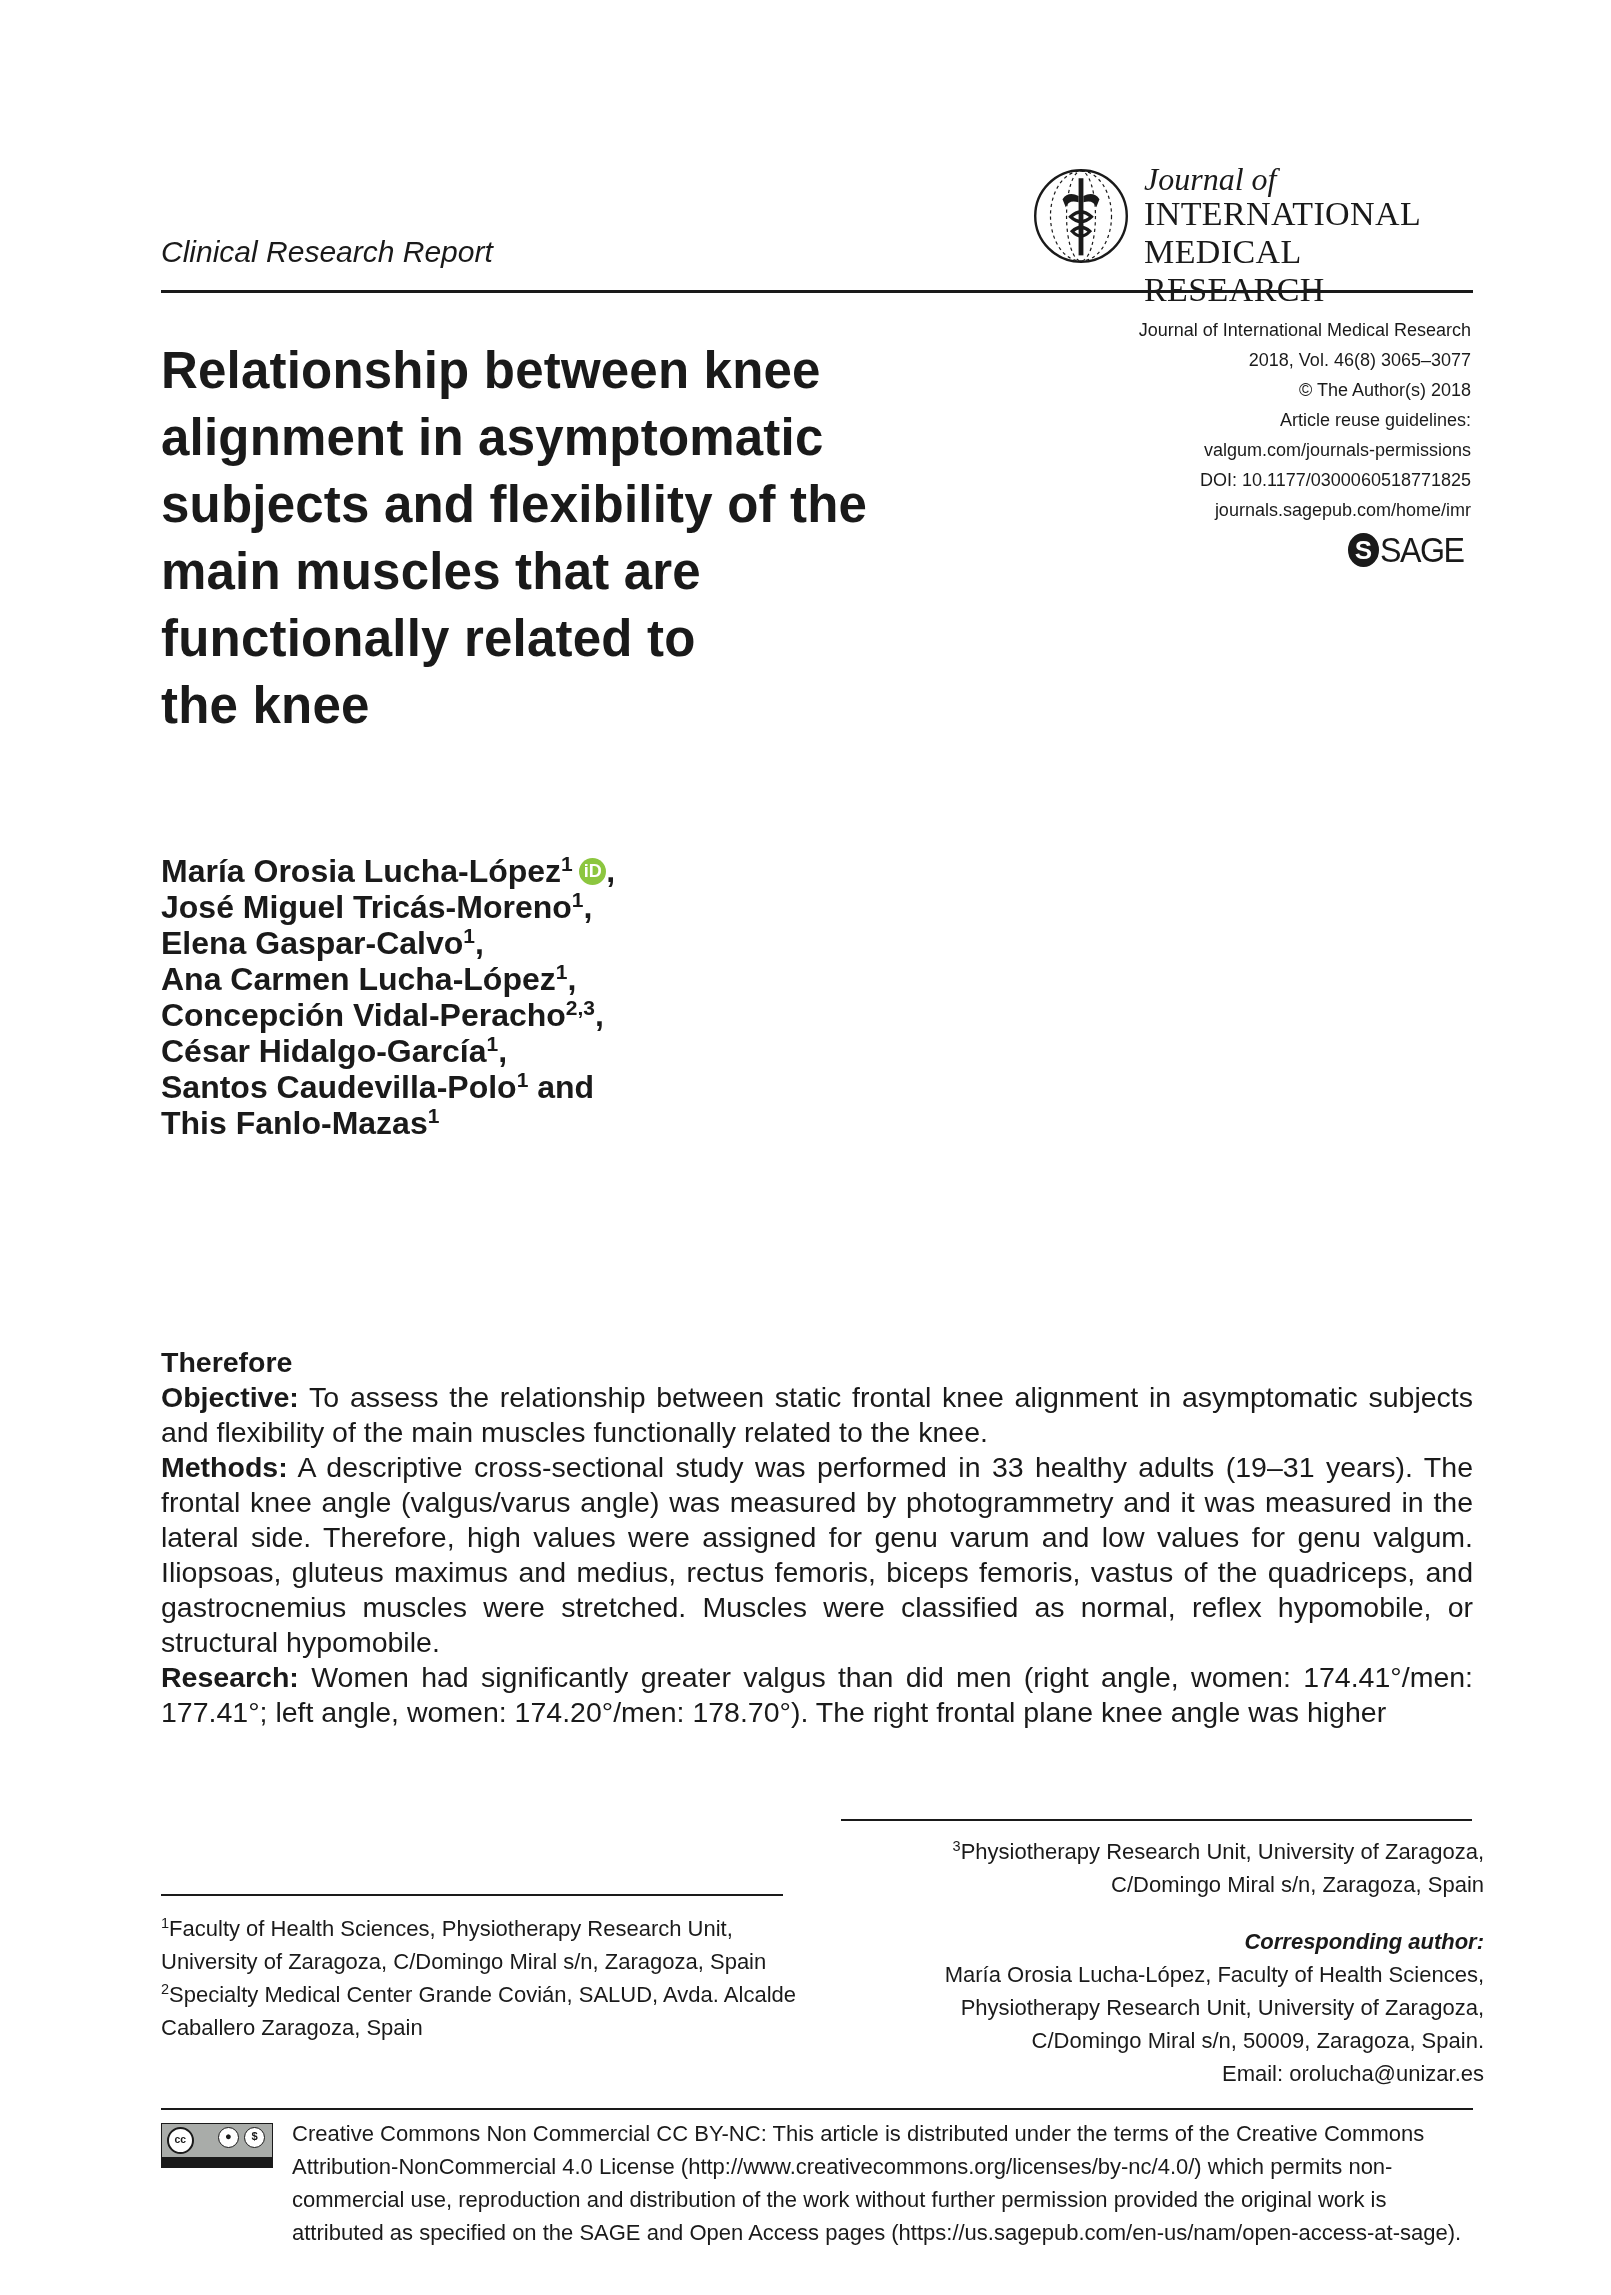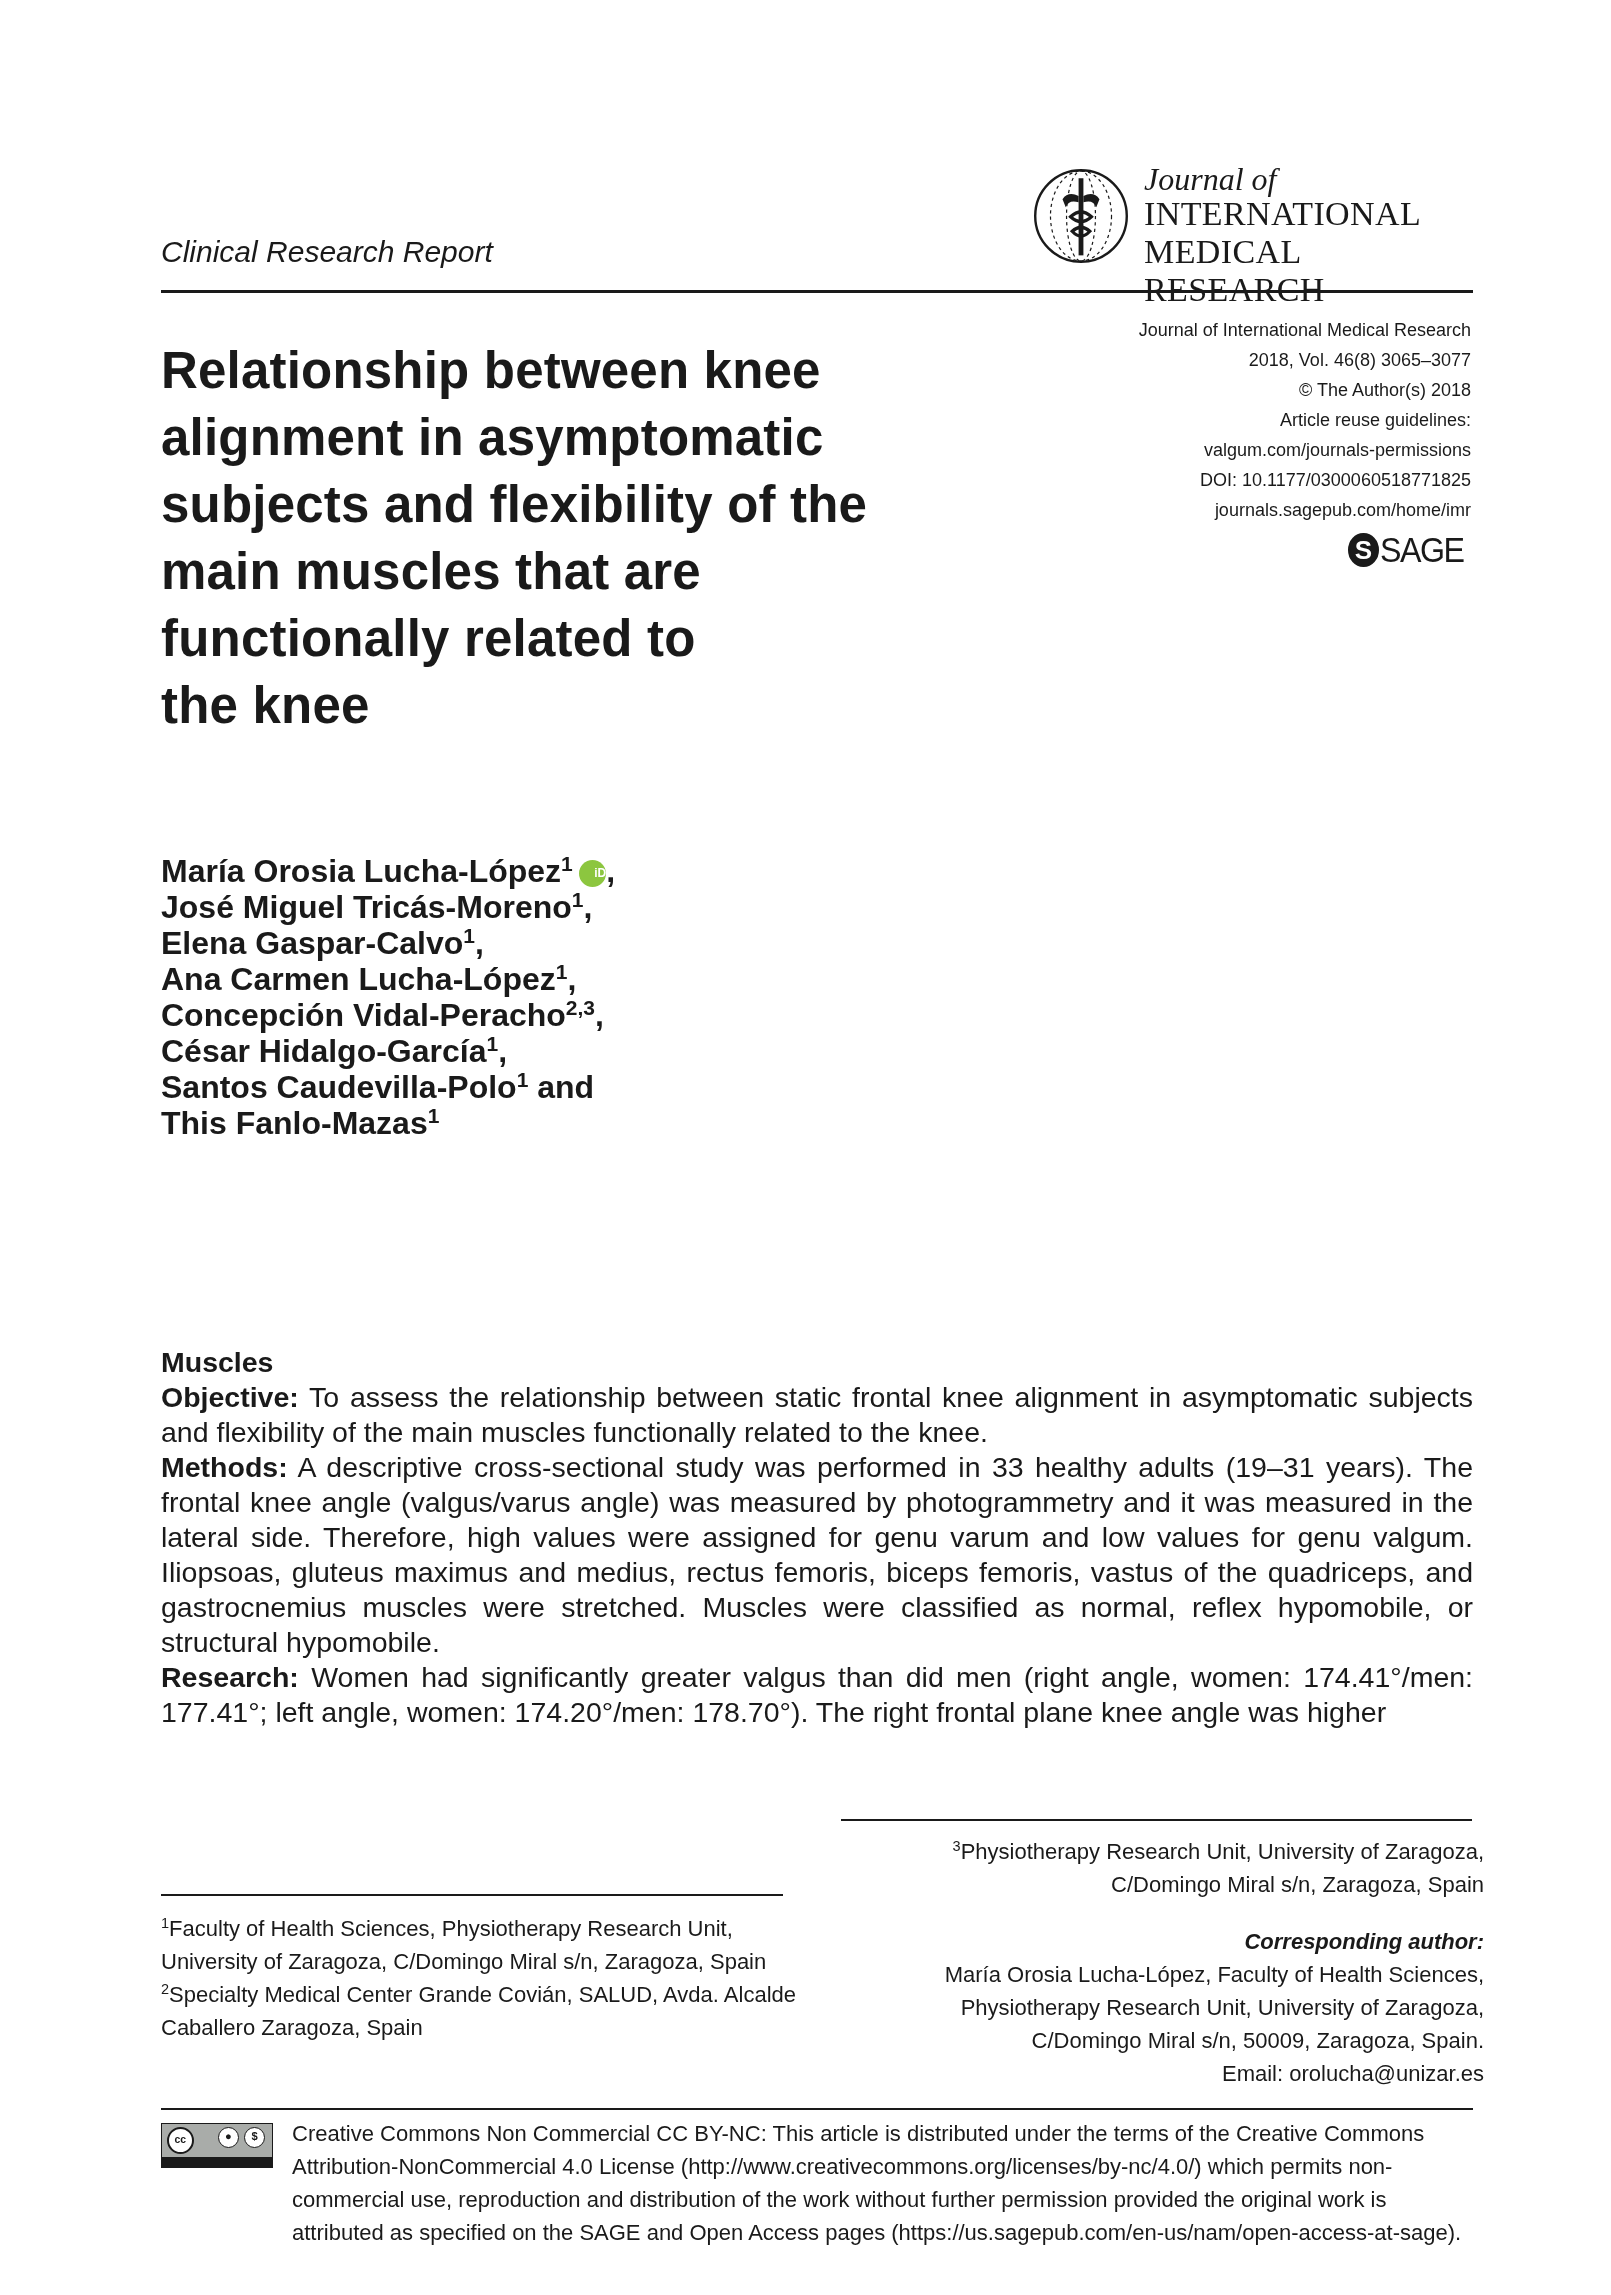--- a/index.html
+++ b/index.html
@@ -13,21 +13,21 @@
   .logo-text-1 { left:112px; top:0; font-family:"Liberation Serif","DejaVu Serif",serif; font-style:italic; font-size:32px; }
   .logo-text-2 { left:112px; top:34px; font-family:"Liberation Serif","DejaVu Serif",serif; font-size:34px; letter-spacing:0.4px; }
   .logo-text-3 { left:112px; top:72px; font-family:"Liberation Serif","DejaVu Serif",serif; font-size:34px; letter-spacing:0.4px; }
   .meta-block { right:141px; top:315px; text-align:right; font-size:18px; line-height:30px; width:562px; }
   .sage-logo { right:141px; top:530px; display:flex; align-items:center; gap:1.6px; }
   .sage-circle { width:30.5px; height:34px; border:2.4px solid #1a1a1a; border-radius:50%; display:flex; align-items:center; justify-content:center; font-weight:bold; font-size:26px; background:#1a1a1a; color:#fff; box-sizing:border-box; }
   .sage-word { font-size:35px; font-weight:normal; letter-spacing:-1.6px; transform:scaleX(0.92); transform-origin:left; }
   .title { left:161px; top:337px; width:843px; font-size:51px; font-weight:bold; line-height:67px; letter-spacing:0.2px; }
   .authors { left:161px; top:853px; font-size:32px; font-weight:bold; line-height:36px; }
   .authors sup { font-size:21px; vertical-align:11.2px; line-height:0; font-weight:bold; }
-  .orcid { display:inline-block; width:27px; height:27px; border-radius:50%; background:#8cc63f; color:#fff; font-size:12px; font-weight:bold; text-align:right; line-height:27px; vertical-align:4.8px; margin-left:6.4px; font-family:"Liberation Sans",sans-serif; }
+  .orcid { display:inline-block; width:27px; height:27px; border-radius:50%; background:#8cc63f; color:#fff; font-size:18px; font-weight:bold; text-align:center; line-height:27px; vertical-align:4.8px; margin-left:6.4px; font-family:"Liberation Sans",sans-serif; }
   .abstract { left:161px; top:1345px; width:1312px; font-size:28.5px; line-height:35px; text-align:justify; }
   .abstract .heading { font-weight:bold; display:block; }
   .abstract b { font-weight:bold; }
   .abstract p { margin:0; }
   .rule-right { left:841px; top:1819px; width:631px; height:1.6px; background:#1a1a1a; }
   .rule-left { left:161px; top:1894px; width:622px; height:1.6px; background:#1a1a1a; }
   .affil-left { left:161px; top:1912px; width:635px; font-size:22px; line-height:33px; }
   .affil-right { left:841px; top:1835px; width:643px; font-size:22px; line-height:33px;text-align:right; }
   .affil-left sup, .affil-right sup { font-size:14.5px; vertical-align:8px; line-height:0; }
   .corr-label { font-weight:bold; margin-top:24px;font-style:italic; }
@@ -92,21 +92,21 @@
   <div><span>José Miguel Tricás-Moreno</span><sup>1</sup><span>,</span></div>
   <div><span>Elena Gaspar-Calvo</span><sup>1</sup><span>,</span></div>
   <div><span>Ana Carmen Lucha-López</span><sup>1</sup><span>,</span></div>
   <div><span>Concepción Vidal-Peracho</span><sup>2,3</sup><span>,</span></div>
   <div><span>César Hidalgo-García</span><sup>1</sup><span>,</span></div>
   <div><span>Santos Caudevilla-Polo</span><sup>1</sup><span> and</span></div>
   <div><span>This Fanlo-Mazas</span><sup>1</sup><span></span></div>
 </div>
 
 <div class="abs abstract">
-  <span class="heading">Muscles</span>
+  <span class="heading">Therefore</span>
   <p><b>Objective:</b> <span>To assess the relationship between static frontal knee alignment in asymptomatic subjects and flexibility of the main muscles functionally related to the knee.</span></p>
   <p><b>Methods:</b> <span>A descriptive cross-sectional study was performed in 33 healthy adults (19–31 years). The frontal knee angle (valgus/varus angle) was measured by photogrammetry and it was measured in the lateral side. Therefore, high values were assigned for genu varum and low values for genu valgum. Iliopsoas, gluteus maximus and medius, rectus femoris, biceps femoris, vastus of the quadriceps, and gastrocnemius muscles were stretched. Muscles were classified as normal, reflex hypomobile, or structural hypomobile.</span></p>
   <p><b>Research:</b> <span>Women had significantly greater valgus than did men (right angle, women: 174.41°/men: 177.41°; left angle, women: 174.20°/men: 178.70°). The right frontal plane knee angle was higher</span></p>
 </div>
 
 <div class="abs rule-right"></div>
 <div class="abs rule-left"></div>
 
 <div class="abs affil-left">
   <div><sup>1</sup><span>Faculty of Health Sciences, Physiotherapy Research Unit, University of Zaragoza, C/Domingo Miral s/n, Zaragoza, Spain</span></div>

